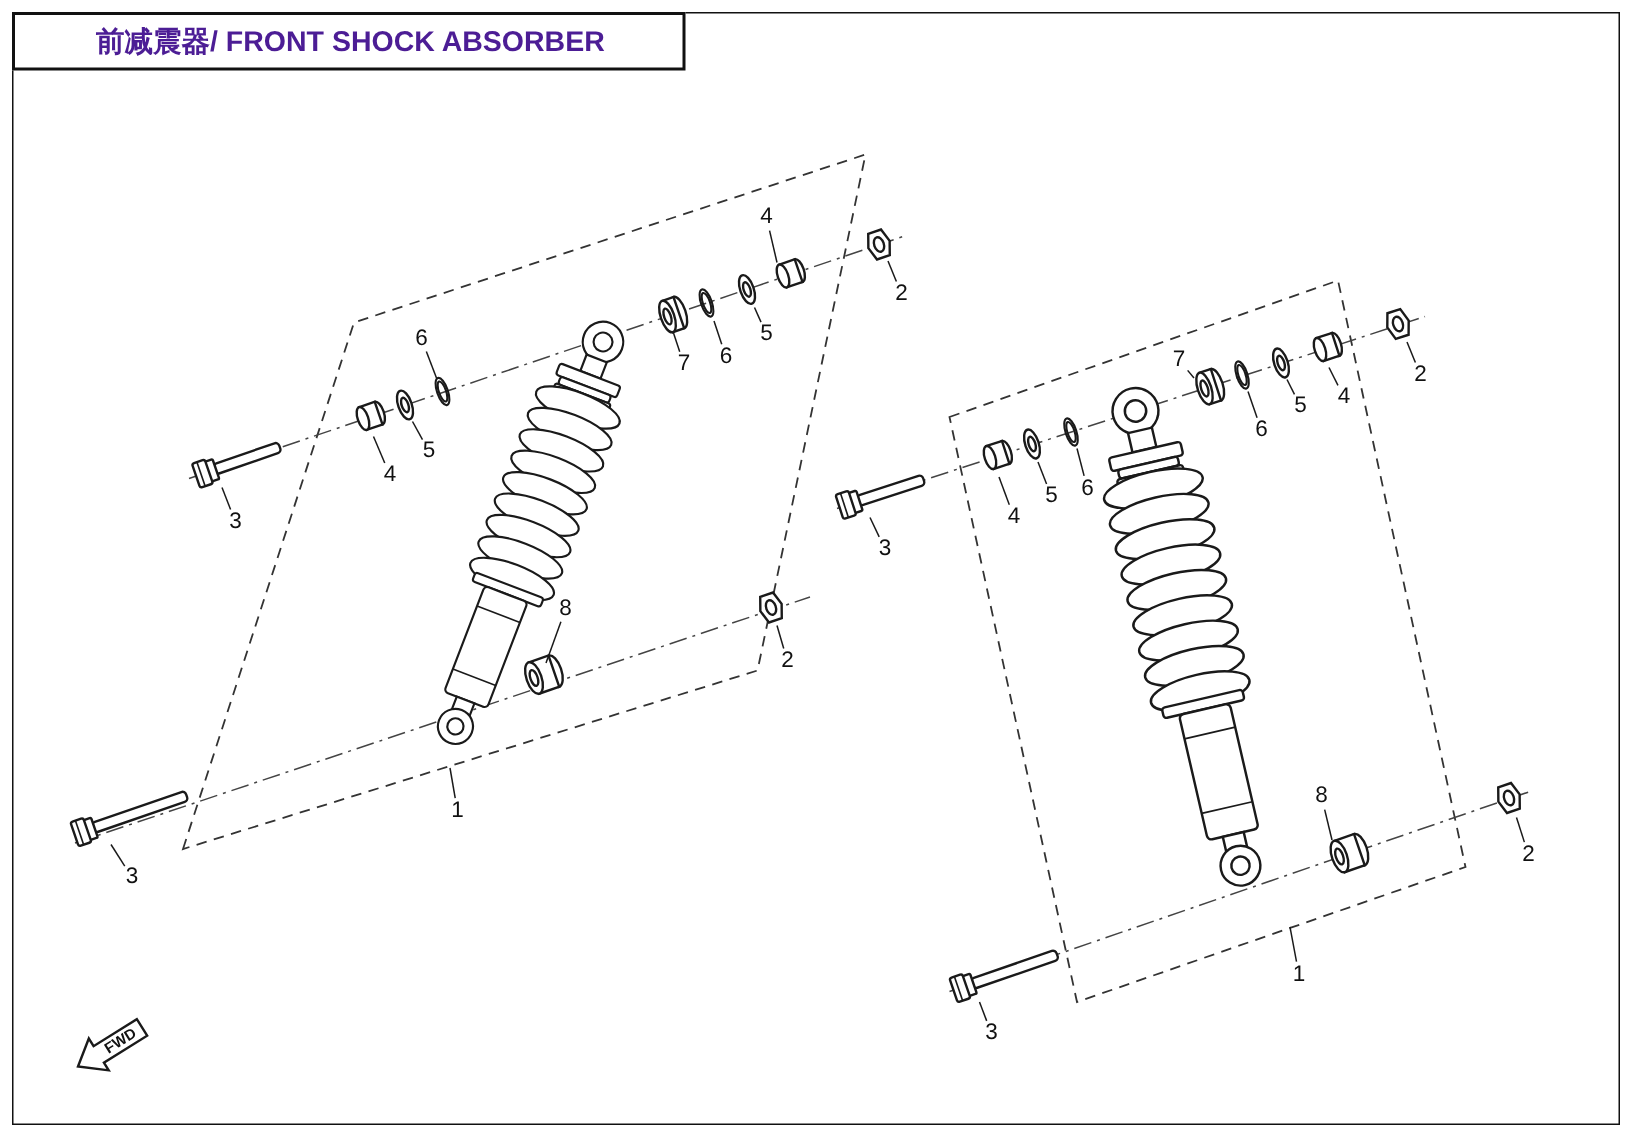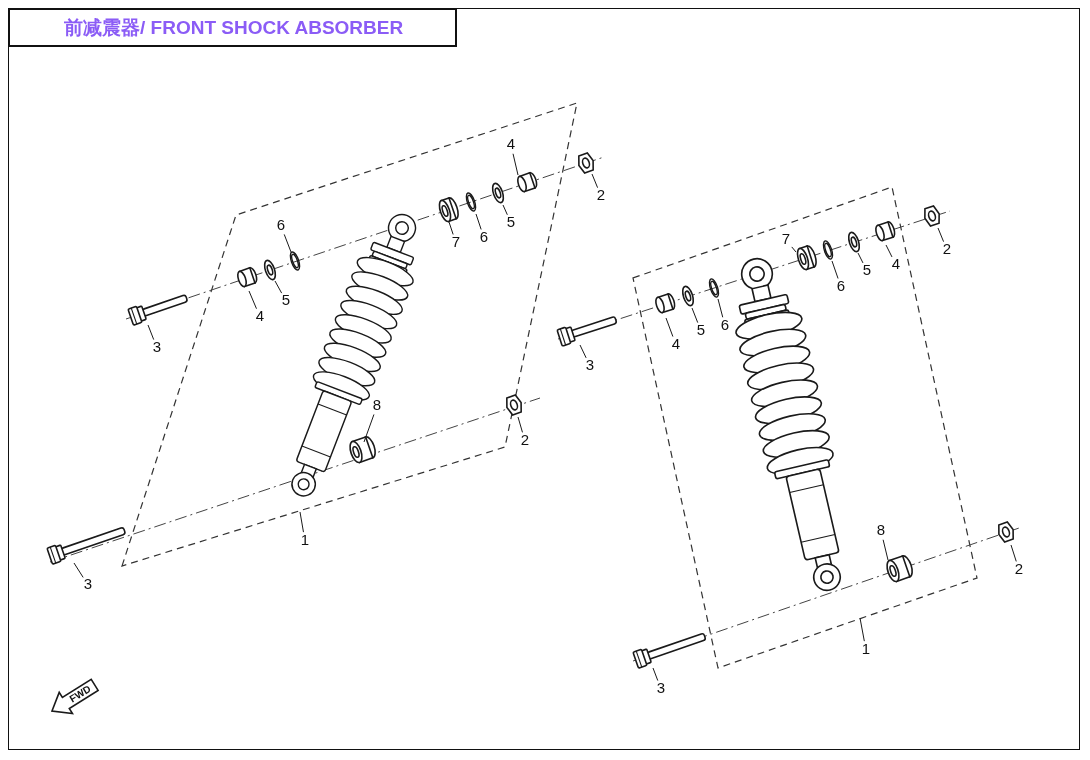--- a/index.html
+++ b/index.html
@@ -3,21 +3,21 @@
 <meta charset="utf-8">
 <style>
   html,body{margin:0;padding:0;background:#fff;}
   .stage{position:relative;width:1090px;height:760px;background:#fff;overflow:hidden;
          font-family:"Liberation Sans","DejaVu Sans",sans-serif;}
   .page-border{position:absolute;left:8px;top:8px;width:1072px;height:742px;
                border:1.5px solid #111;box-sizing:border-box;z-index:1;}
   .title-box{position:absolute;left:8px;top:8px;width:449px;height:39px;
              border:2px solid #111;box-sizing:border-box;background:#fff;
              display:flex;align-items:center;padding-left:54px;z-index:3;}
-  .title-text{font-size:19px;font-weight:700;color:#8b5cf6;white-space:nowrap;}
+  .title-text{font-size:19px;font-weight:700;color:#4c1d95;white-space:nowrap;}
   svg.diagram{position:absolute;left:0;top:0;z-index:2;}
 
   .part{fill:#ffffff;stroke:#1a1a1a;stroke-width:1.6;}
   .ring{fill:none;stroke:#1a1a1a;stroke-width:1.4;}
   .detail{stroke:#1a1a1a;stroke-width:1.1;}
   .axis{stroke:#444;stroke-width:1;stroke-dasharray:12 4 2 4;fill:none;}
   .dashed{fill:none;stroke:#333;stroke-width:1.2;stroke-dasharray:7 5;}
   .leader{stroke:#1a1a1a;stroke-width:1;}
   .callout{font:15px "Liberation Sans",sans-serif;fill:#111;
            text-anchor:middle;dominant-baseline:middle;}

